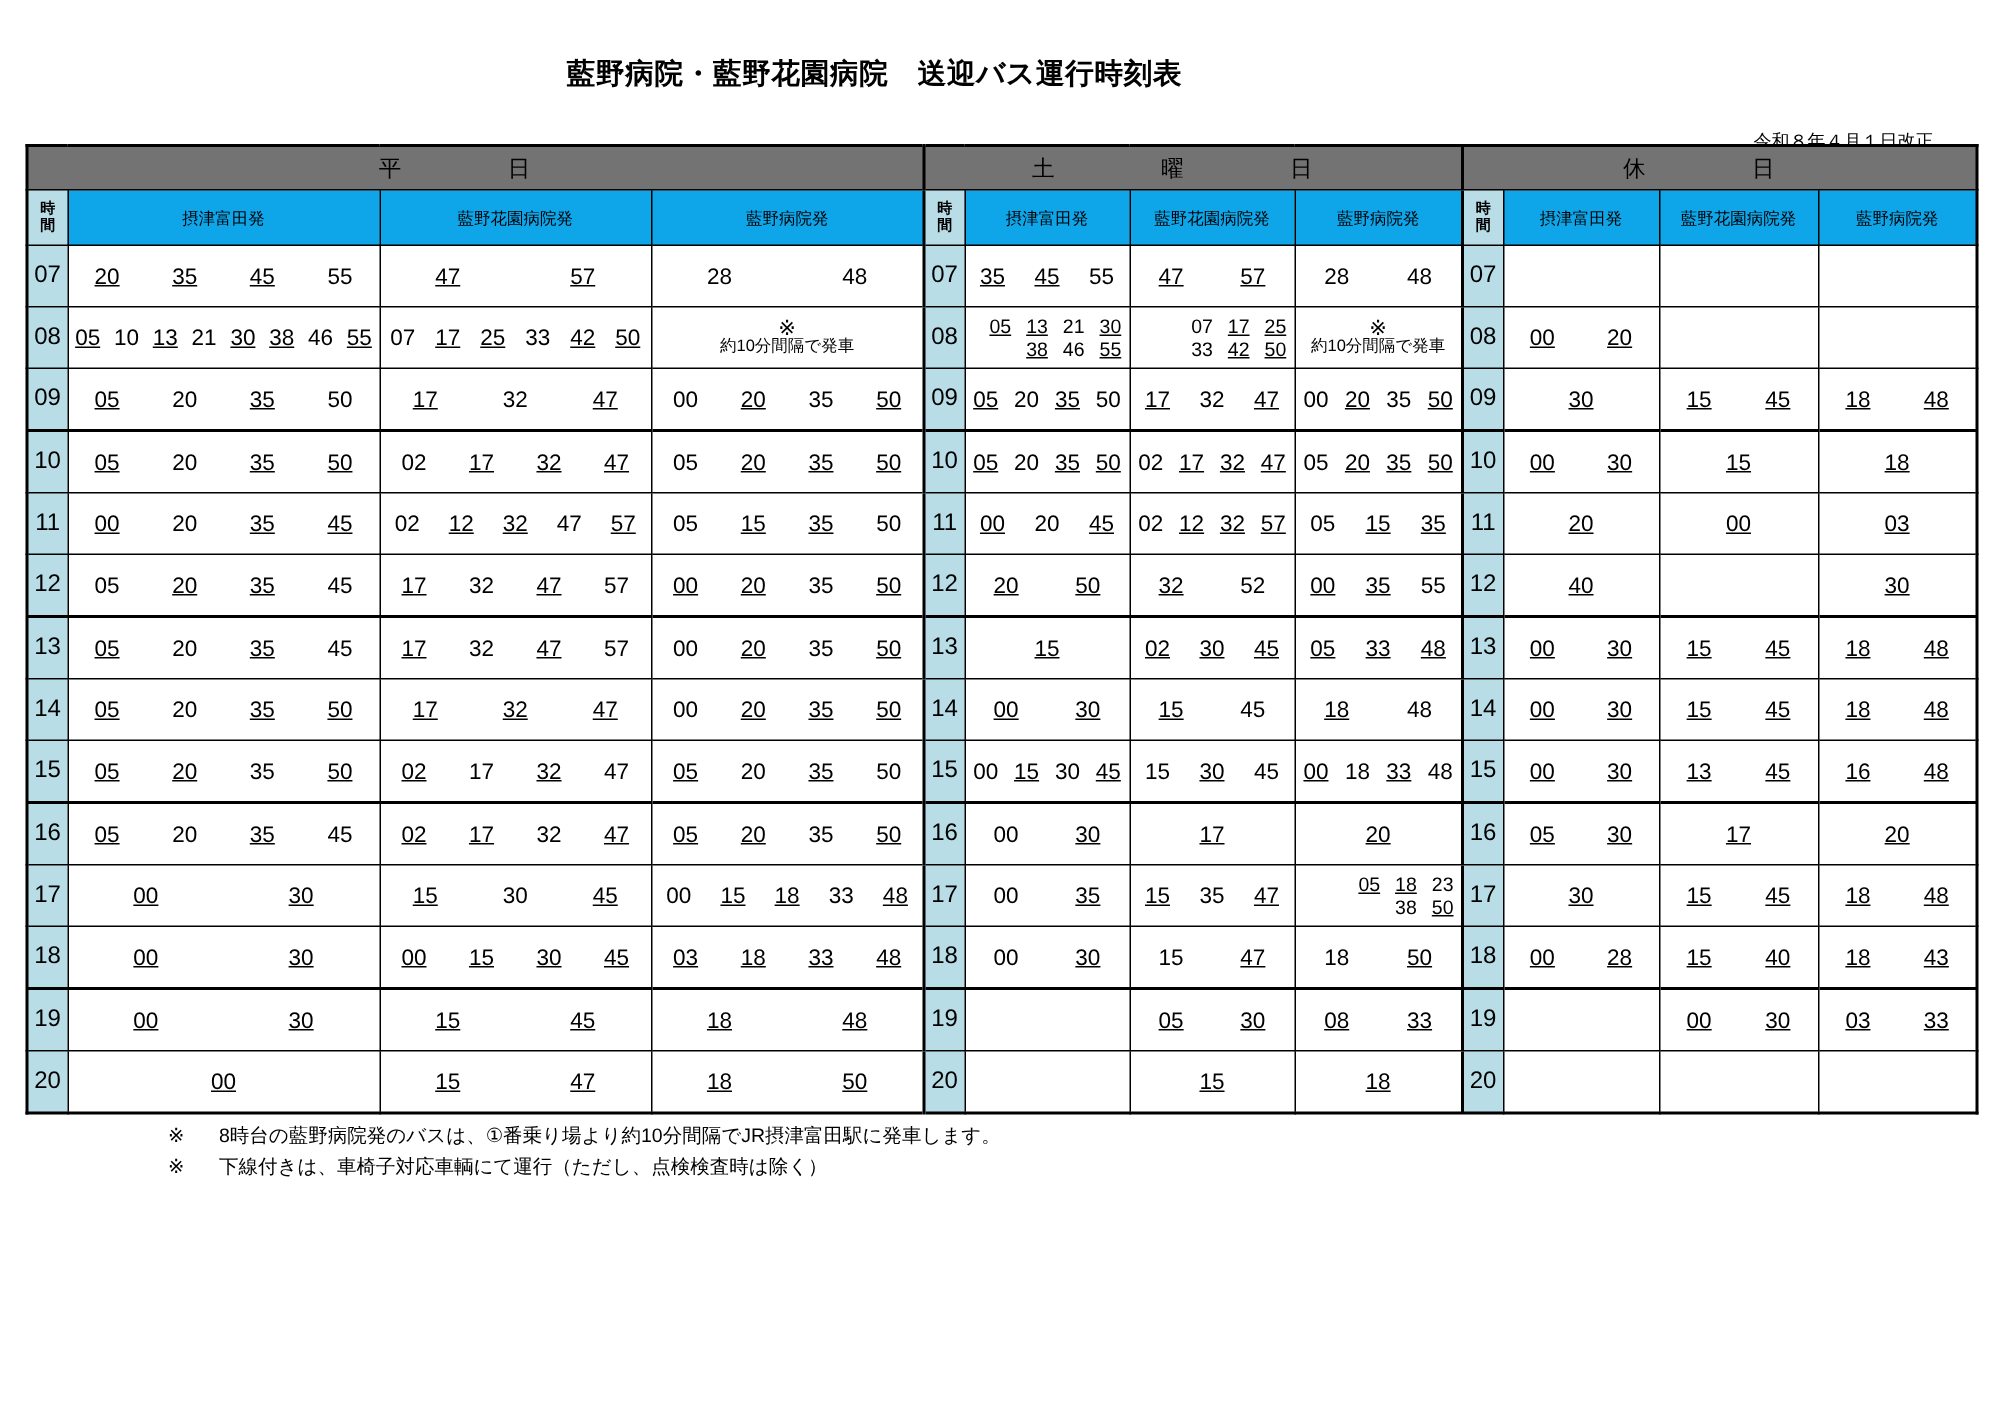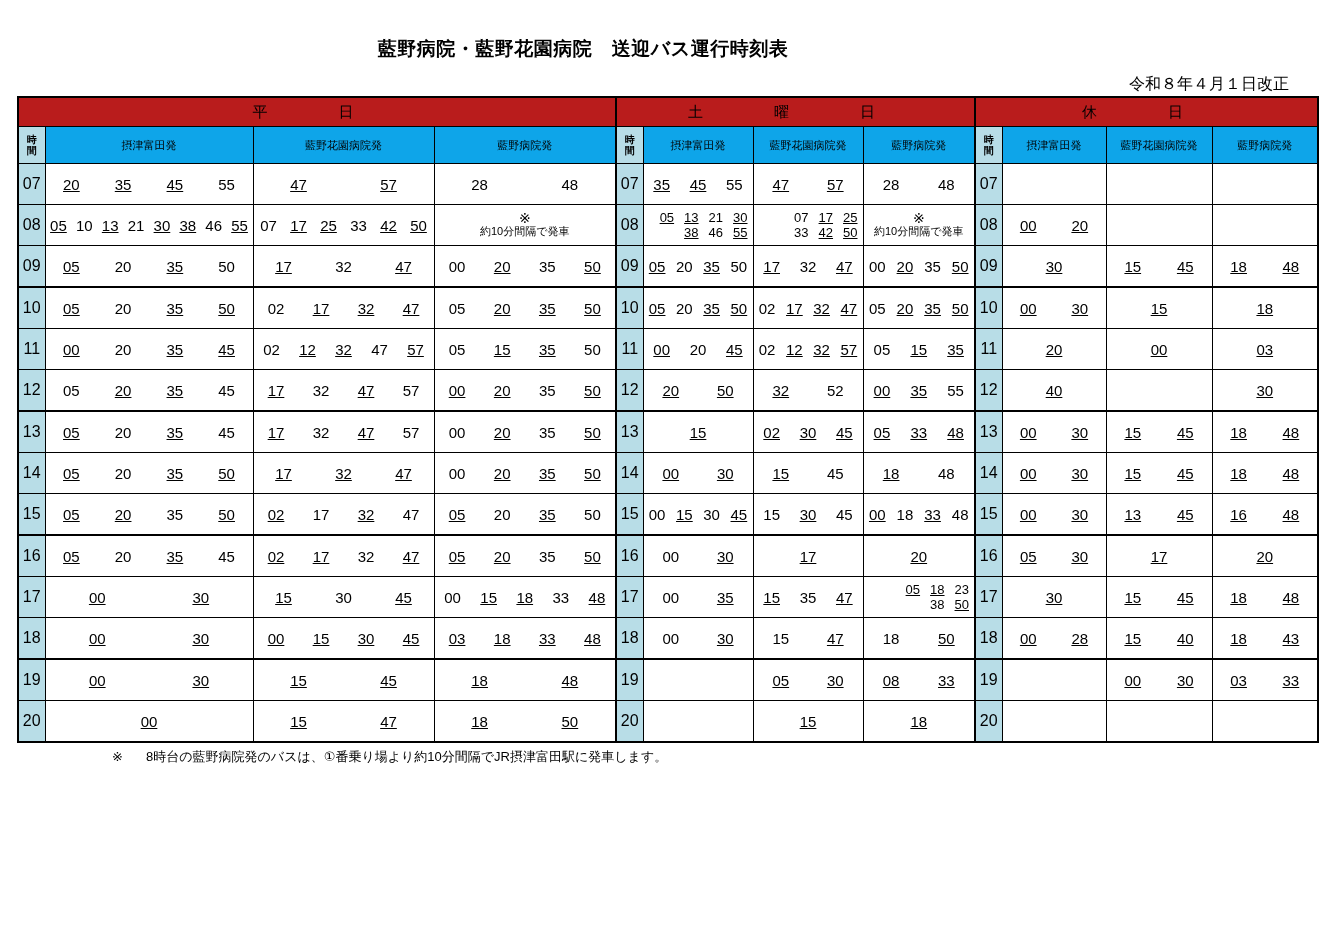--- a/index.html
+++ b/index.html
@@ -1,21 +1,21 @@
 <!DOCTYPE html>
 <html><head>
 <meta charset="utf-8">
 <style>
   html, body { margin:0; padding:0; background:#ffffff; }
   body { width:1333px; height:943px; position:relative; font-family:"Liberation Sans","DejaVu Sans",sans-serif; color:#000; overflow:hidden; }
   .title { position:absolute; top:36px; left:0; width:1166px; text-align:center; font-size:19px; font-weight:bold; letter-spacing:0.5px; padding-left:0; }
-  .revised { position:absolute; top:74px; right:44px; font-size:16px;text-align:center; }
+  .revised { position:absolute; top:86px; right:44px; font-size:12px;text-align:center; }
   table.tt { position:absolute; top:96px; left:17px; width:1300px; border-collapse:collapse; table-layout:fixed; border:2px solid #000; }
   table.tt td, table.tt th { border:1px solid #000; padding:0; font-weight:normal; }
-  .day-head { background:#b91c1c; height:28px; font-size:15px; text-align:center; letter-spacing:28px; border-bottom:1px solid #000;margin-left:11px; }
+  .day-head { background:#737373; height:28px; font-size:15px; text-align:center; letter-spacing:28px; border-bottom:1px solid #000;margin-left:11px; }
   .day-head.sep { border-left:2px solid #000; }
   .col-head th { height:36px; font-size:11px; font-weight:bold; text-align:center; background:#0ea5e9; border-bottom:3px double #000; }
   .col-head th.hr { background:#b8dde7; font-size:10px; line-height:11px; font-weight:bold; }
   .col-head th.sep { border-left:2px solid #000; }
   td.hour { background:#b8dde7; font-size:16px; font-weight:bold; text-align:center; height:40px; }
   td.hour.sep { border-left:2px solid #000; }
   td.cell { font-size:15px; position:relative; height:40px; vertical-align:middle; }
   tr.thick td { border-top:2px solid #000; }
   .mins { display:flex; width:100%; height:100%; align-items:center; }
   .m { flex:1; text-align:center; }
@@ -909,13 +909,14 @@
         <td class="hour sep">20</td>
         <td class="cell"></td>
         <td class="cell"></td>
         <td class="cell"></td>
       </tr>
     </tbody>
 </table>
 
 <div class="footnotes">
   <div><span class="mk">※</span><span>8時台の藍野病院発のバスは、①番乗り場より約10分間隔でJR摂津富田駅に発車します。</span></div>
+  <div><span class="mk">※</span><span>下線付きは、車椅子対応車輌にて運行（ただし、点検検査時は除く）</span></div>
 </div>
 
 </body></html>

